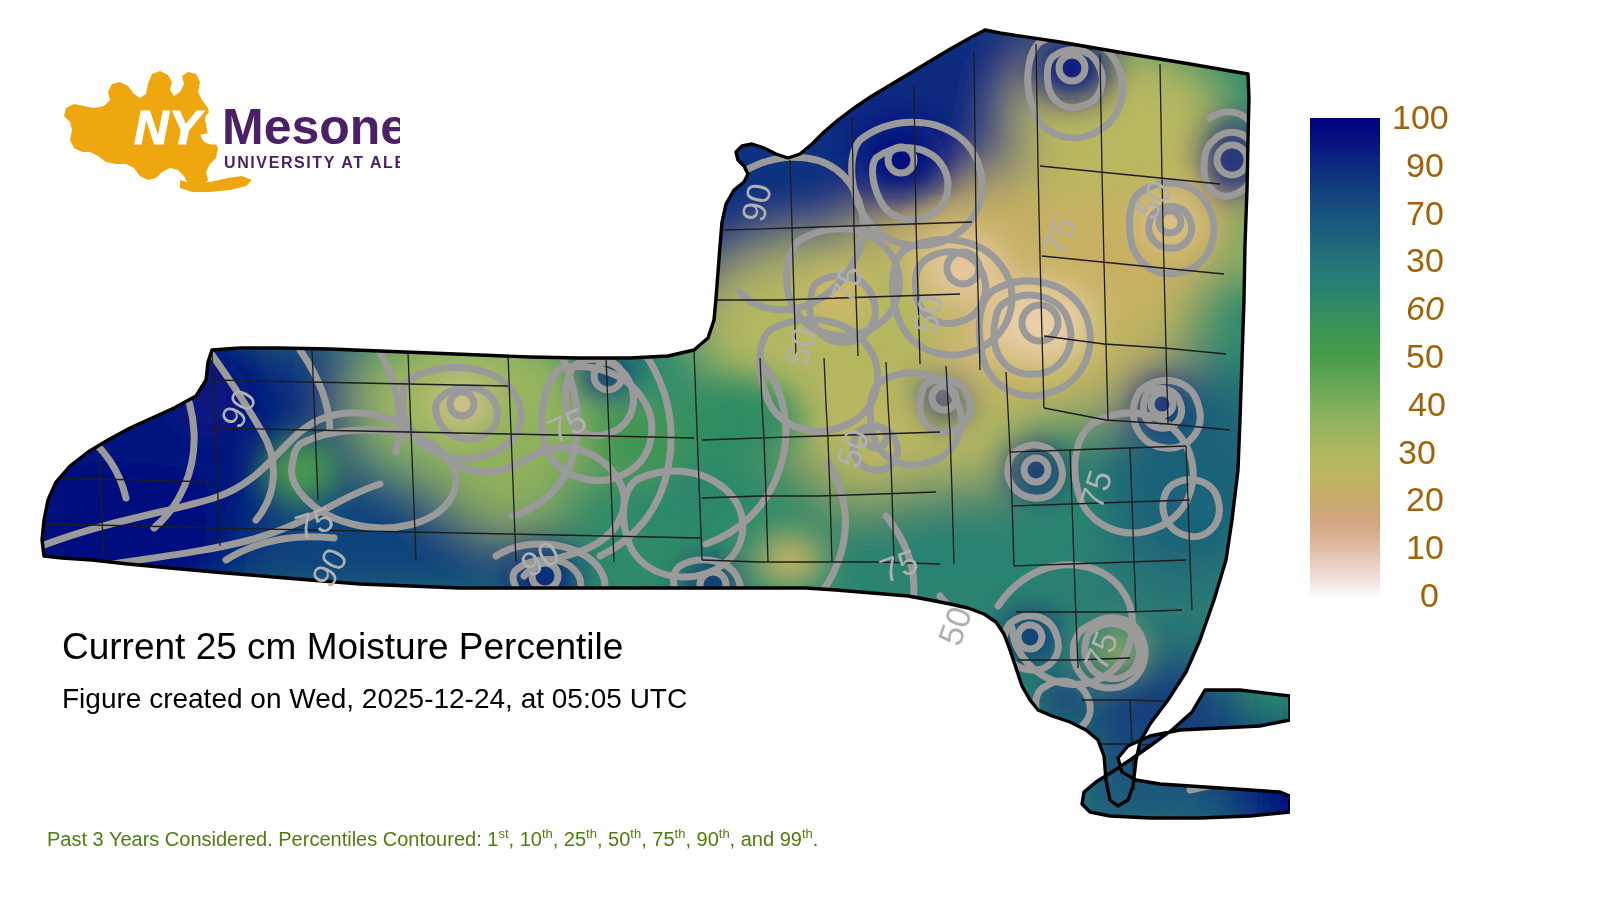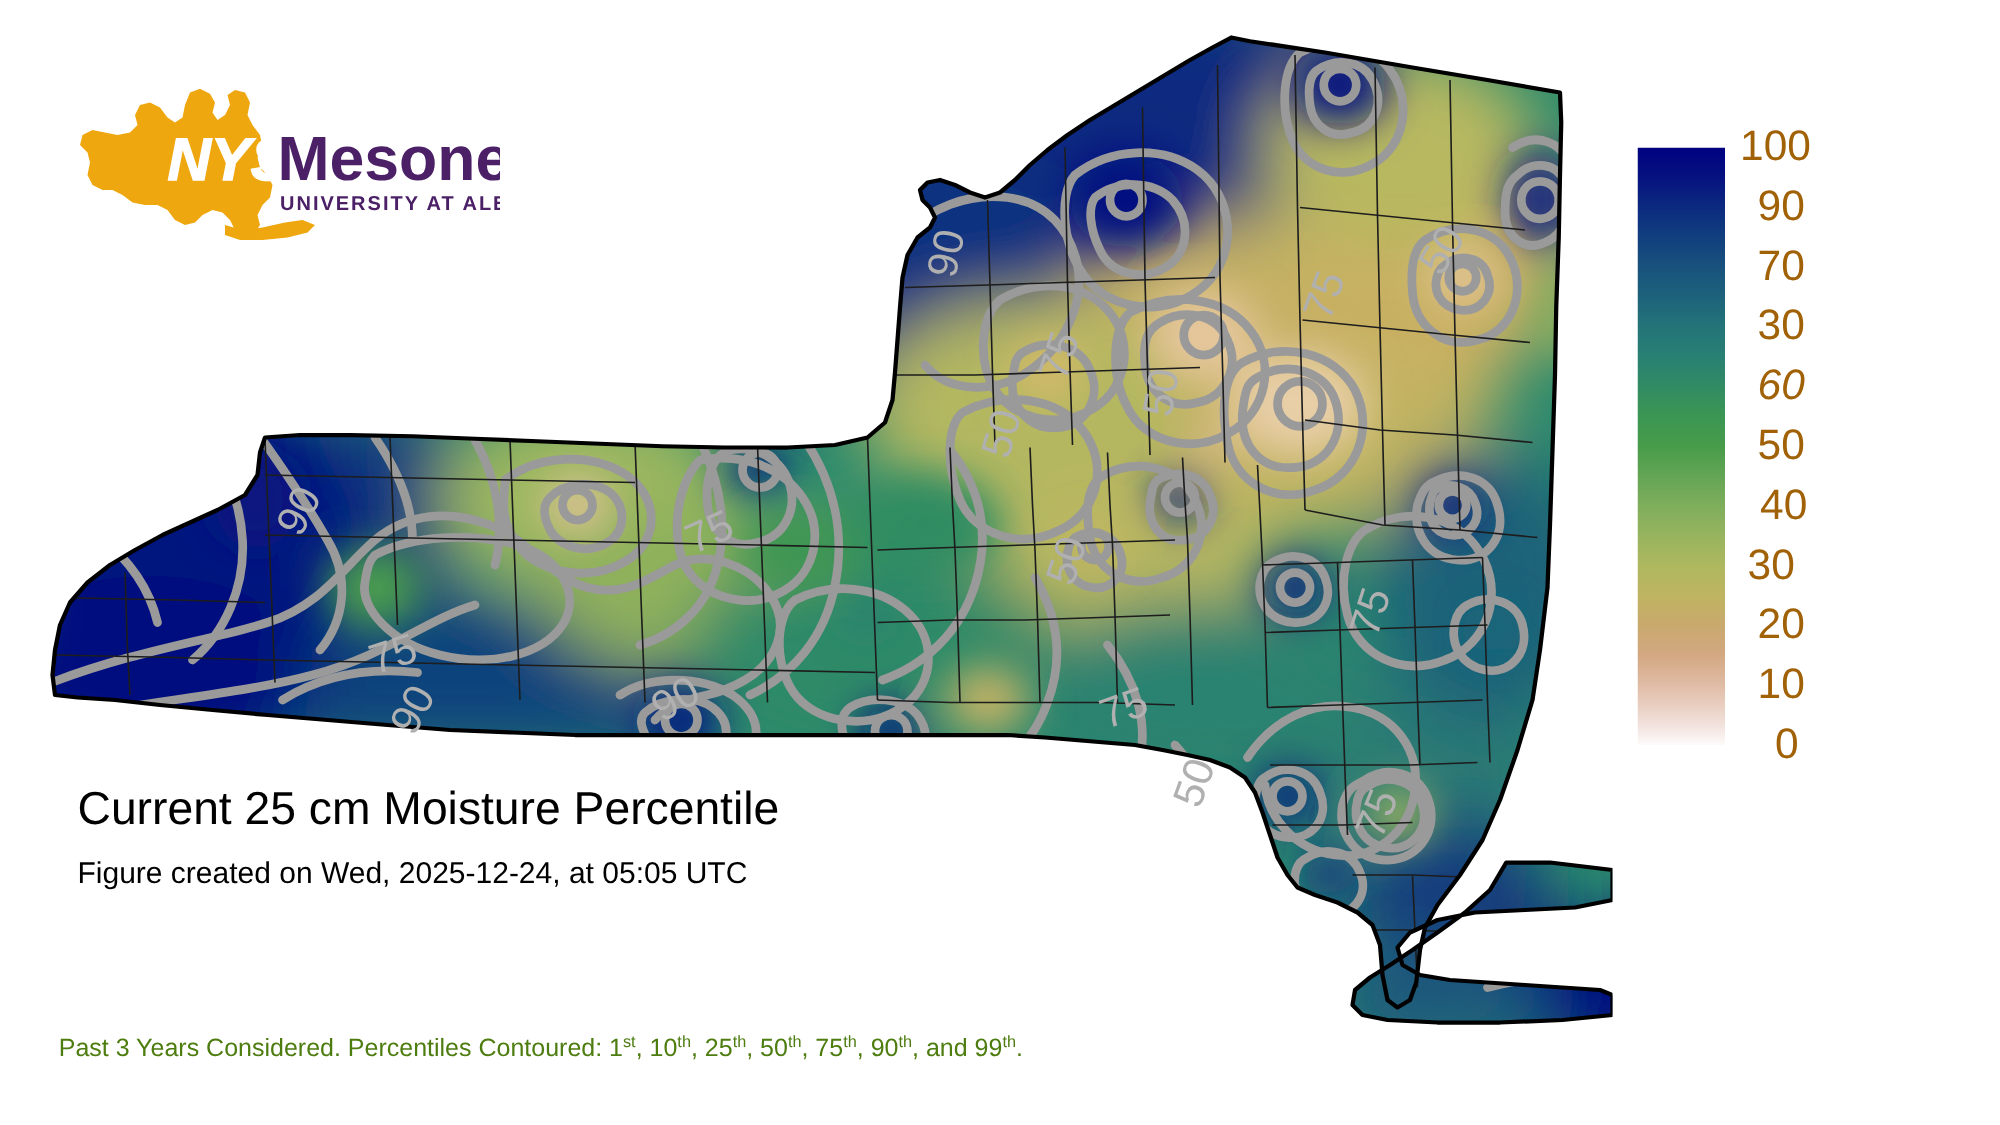--- a/index.html
+++ b/index.html
@@ -20,21 +20,21 @@
         border:0;}
   #cbar-grad{width:70px;height:478px;}
   #cbar-ticks{position:absolute;left:1392px;top:100px;width:120px;height:520px;}
   .ctick{position:absolute;left:0;font-size:34px;line-height:29px;color:#a16207;
          text-align:left;white-space:nowrap;}
 
   
   #titleblock{position:absolute;left:62px;top:625px;width:1000px;}
   #maintitle{font-size:37px;line-height:44px;color:#000;white-space:nowrap;
              letter-spacing:0px;}
-  .subline{font-size:24px;line-height:34px;color:#000;white-space:nowrap;
+  .subline{font-size:28px;line-height:34px;color:#000;white-space:nowrap;
            margin-top:13px;}
   #footnote{position:absolute;left:47px;top:826px;font-size:20px;
             line-height:26px;color:#4d7c0f;white-space:nowrap;}
   #footnote sup{font-size:13px;vertical-align:super;line-height:0;}
 </style>
 </head>
 <body>
 
 <div id="stage">
 

